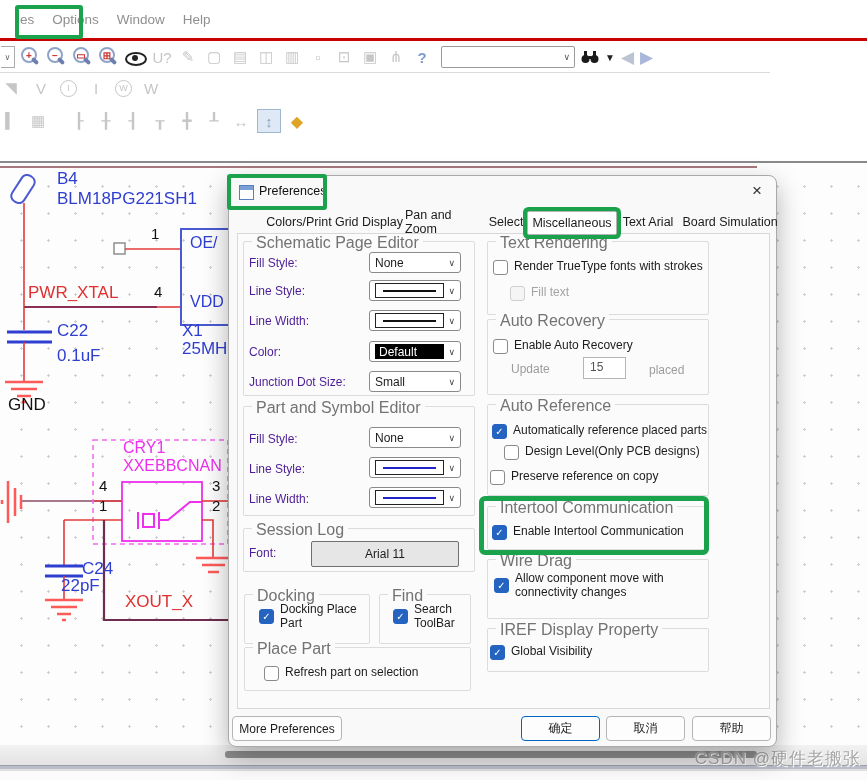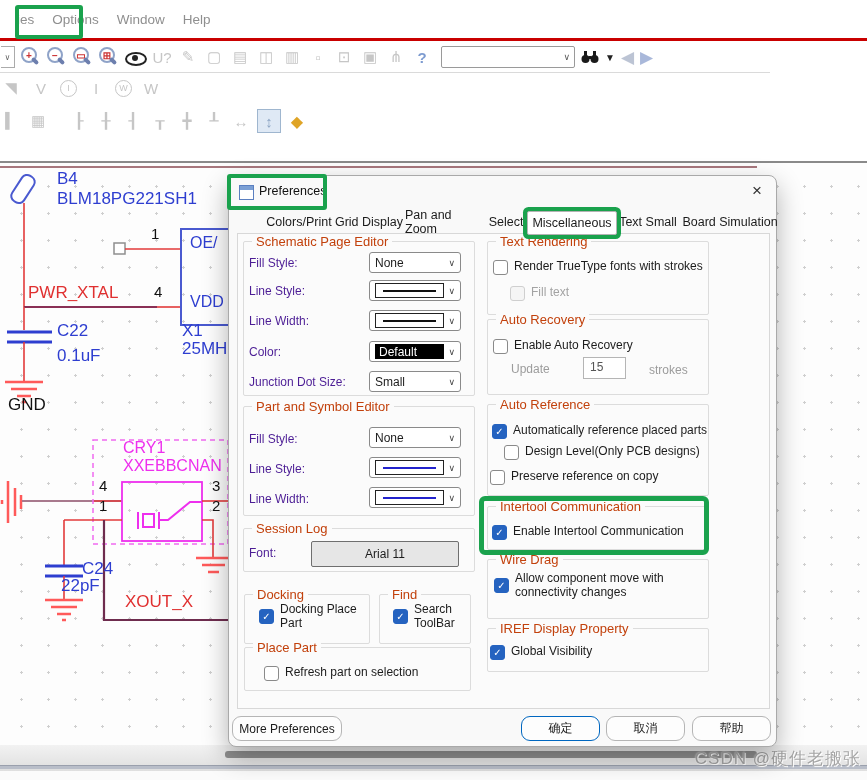--- a/index.html
+++ b/index.html
@@ -66,39 +66,39 @@
   #dlg-icon{position:absolute;left:10px;top:9px;width:13px;height:13px;border:1px solid #5a7fc0;background:#fff;}
   #dlg-icon .bar{position:absolute;left:0;top:0;width:100%;height:4px;background:#7b9fd4;}
   #dlg-title{position:absolute;left:30px;top:8px;font-size:12.5px;color:#111;}
   #ring-title{left:-2px;top:-2px;width:92px;height:28px;}
   #dlg-close{position:absolute;right:14px;top:5px;font-size:17px;color:#333;cursor:pointer;}
   .tab{position:absolute;top:35px;height:22px;display:flex;align-items:center;justify-content:center;
        font-size:12.5px;color:#1b1b1b;margin-left:32px;}
   .tab.active{background:#fff;border:1px solid #b3b3b3;border-radius:2px;box-shadow:0 0 0 4px #1aa24d;z-index:5;}
   #page{position:absolute;left:8px;top:57px;width:531px;height:474px;background:#fbfbfb;border:1px solid #d8d8d8;}
   .grp{position:absolute;border:1px solid #dcdcdc;border-radius:2px;}
-  .grp .gt{position:absolute;top:-8px;left:8px;background:#fbfbfb;padding:0 4px;font-size:13px;color:#c2410c;white-space:nowrap;}
+  .grp .gt{position:absolute;top:-8px;left:8px;background:#fbfbfb;padding:0 4px;font-size:16px;color:#737373;white-space:nowrap;}
   .flabel{position:absolute;font-size:12px;color:#4c1d95;white-space:nowrap;}
   .gy{color:#9c9c9c;}
   .dd{position:absolute;width:92px;height:21px;background:#fff;border:1px solid #8a8a8a;border-radius:3px;
       display:flex;align-items:center;padding:0 5px;box-sizing:border-box;justify-content:space-between;font-size:12px;}
   .dd .chev{font-size:9px;color:#444;margin-left:4px;}
   .swatch{flex:1;height:13px;border:1px solid #222;display:flex;align-items:center;justify-content:center;background:#fff;}
   .swatch .ln{width:78%;border-top:2px solid #111;}
   .swatch .ln.blue{border-top-color:#2222cc;}
   .colorbox{flex:1;height:15px;background:#000;color:#fff;display:flex;align-items:center;padding-left:4px;font-size:12px;}
   .cb{position:absolute;display:flex;gap:6px;font-size:12px;color:#1c1c1c;align-items:flex-start;}
   .cb.center{align-items:center;}
   .cb .bx{width:13px;height:13px;border:1px solid #8a8a8a;border-radius:3px;background:#fff;flex:none;
       display:flex;align-items:center;justify-content:center;font-size:10px;color:#fff;margin-top:1px;}
   .cb.on .bx{background:#2563c0;border-color:#2563c0;}
   .cb.dis{color:#a3a3a3;} .cb.dis .bx{border-color:#cfcfcf;background:#f5f5f5;}
   .cb .lbl{line-height:14px;}
   .btn{position:absolute;display:flex;align-items:center;justify-content:center;background:#fdfdfd;
-      border:1px solid #b5b5b5;border-radius:9px;font-size:12px;color:#1c1c1c;cursor:pointer;}
+      border:1px solid #b5b5b5;border-radius:4px;font-size:12px;color:#1c1c1c;cursor:pointer;}
   .btn.primary{border:1.6px solid #0067c0;}
   #font-btn{position:absolute;left:82px;top:365px;width:146px;height:24px;background:#e6e6e6;border:1px solid #6f6f6f;
       border-radius:2px;display:flex;align-items:center;justify-content:center;font-size:12px;}
   #interval-box{position:absolute;left:354px;top:181px;width:43px;height:22px;border:1px solid #b5b5b5;background:#fff;
       box-sizing:border-box;font-size:12px;color:#555;display:flex;align-items:flex-start;padding:2px 0 0 6px;}
   #ring-intertool{left:250px;top:320px;width:220px;height:49px;border-width:5px;border-radius:6px;}
 </style>
 </head>
 <body>
 
@@ -298,21 +298,21 @@
       <span id="dlg-title">Preferences</span>
       <div class="ring" id="ring-title"></div>
       <span id="dlg-close">×</span>
     </div>
 
     <span class="tab" style="left:4px;width:68px;">Colors/Print</span>
     <span class="tab" style="left:72px;width:72px;">Grid Display</span>
     <span class="tab" style="left:144px;width:80px;">Pan and Zoom</span>
     <span class="tab" style="left:224px;width:42px;">Select</span>
     <span class="tab active" style="left:266px;width:88px;">Miscellaneous</span>
-    <span class="tab" style="left:356px;width:62px;">Text Small</span>
+    <span class="tab" style="left:356px;width:62px;">Text Arial</span>
     <span class="tab" style="left:418px;width:102px;">Board Simulation</span>
 
     <div id="page"></div>
 
     <div class="grp" style="left:14px;top:65px;width:230px;height:153px;">
       <span class="gt">Schematic Page Editor</span>
     </div>
     <span class="flabel" style="left:20px;top:80px;">Fill Style:</span>
     <div class="dd" style="left:140px;top:76px;">
       <span>None</span>
@@ -413,21 +413,21 @@
 
     <div class="grp" style="left:258px;top:143px;width:220px;height:74px;">
       <span class="gt">Auto Recovery</span>
     </div>
     <span class="cb" style="left:264px;top:162px;">
       <span class="bx"></span>
       <span class="lbl">Enable Auto Recovery</span>
     </span>
     <span class="flabel gy" style="left:282px;top:186px;">Update</span>
     <span id="interval-box">15</span>
-    <span class="flabel gy" style="left:420px;top:187px;">strokes</span>
+    <span class="flabel gy" style="left:420px;top:187px;">placed</span>
 
     <div class="grp" style="left:258px;top:228px;width:220px;height:90px;">
       <span class="gt">Auto Reference</span>
     </div>
     <span class="cb on" style="left:263px;top:247px;">
       <span class="bx">
           <span>✓</span>
         </span>
       <span class="lbl">Automatically reference placed parts</span>
     </span>

